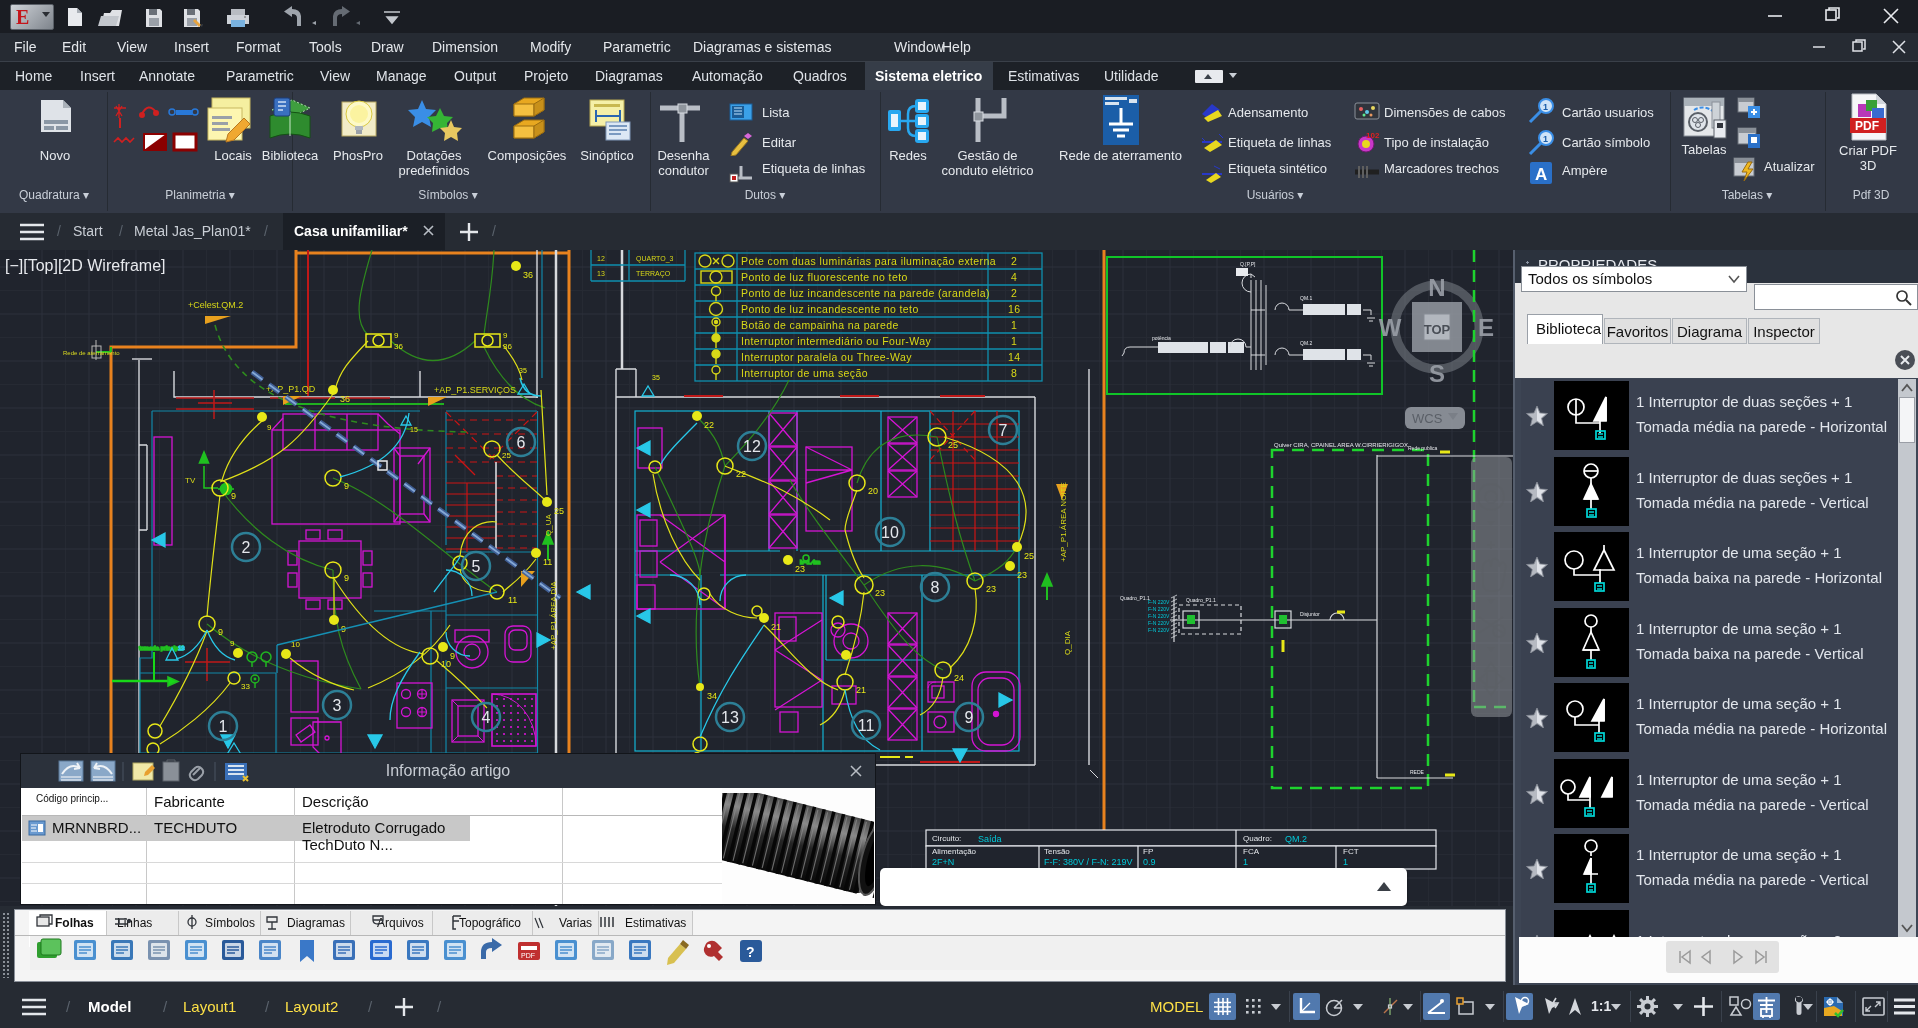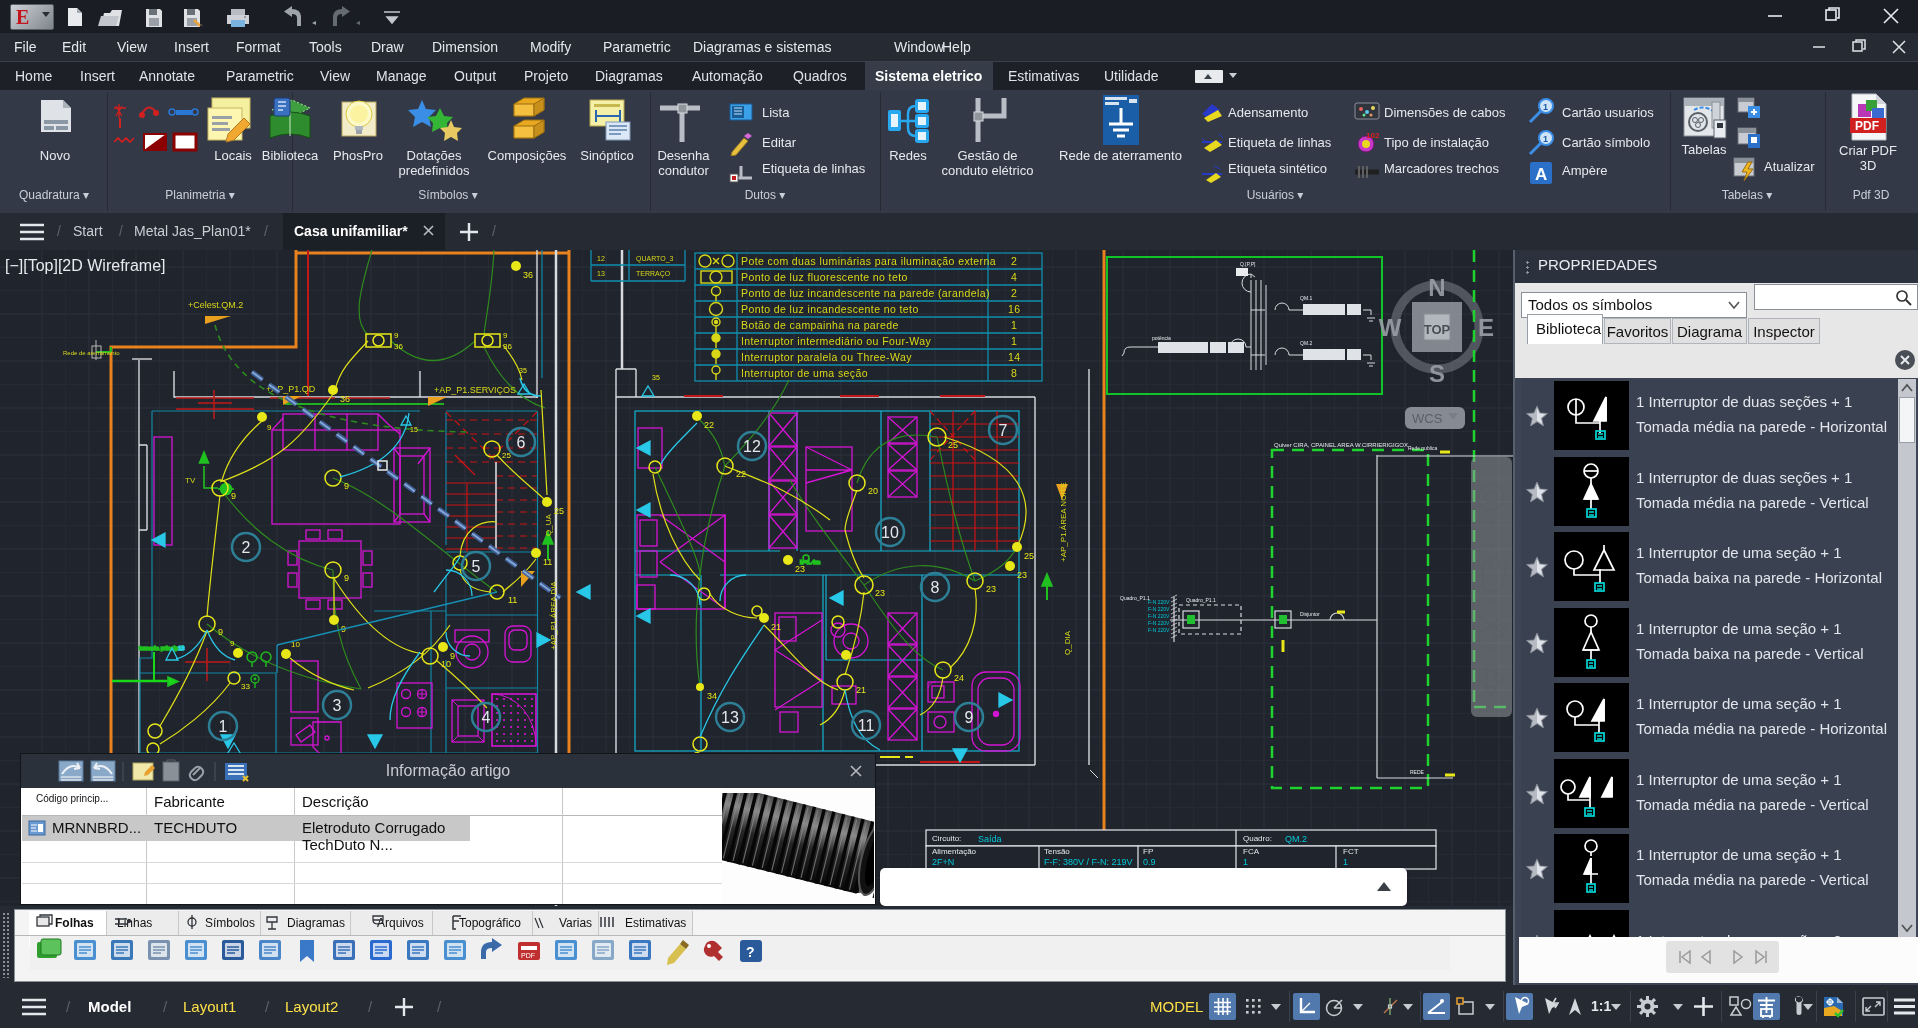--- a/index.html
+++ b/index.html
@@ -1267,21 +1267,21 @@
           </g>
         </svg>
   </div>
 </div>
 
 <div class="abs" id="rightpanel">
   <div class="abs" style="left:0;top:0;width:403px;height:33px;background:#2b323d;"></div>
   <div class="abs" style="left:0;top:33px;width:403px;height:95px;background:#e7e7e7;"></div>
   <div class="abs" style="left:10px;top:10px;width:5px;height:16px;background-image:radial-gradient(#8a93a2 1.1px, transparent 1.3px);background-size:5px 5px;"></div>
   <div class="abs" style="left:23px;top:6px;color:#e8ebf0;font-size:15px;">PROPRIEDADES</div>
-  <div class="wbox" style="left:6px;top:42px;width:226px;height:26px;border-color:#8a9098;">
+  <div class="wbox" style="left:6px;top:16px;width:226px;height:26px;border-color:#8a9098;">
     <span style="position:absolute;left:6px;top:3px;font-size:15px;color:#111;">Todos os símbolos</span>
     <svg style="position:absolute;right:6px;top:8px" width="12" height="9" viewBox="0 0 12 9">
           <path d="M1,1 l5,6 5,-6" stroke="#555" stroke-width="1.6" fill="none"></path>
         </svg>
   </div>
   <div class="wbox" style="left:239px;top:34px;width:164px;height:26px;border-color:#8a9098;">
     <svg style="position:absolute;right:5px;top:4px" width="17" height="17" viewBox="0 0 17 17">
           <circle cx="7" cy="7" r="5" stroke="#333" stroke-width="1.7" fill="none"></circle>
           <path d="M11,11 l5,5" stroke="#333" stroke-width="1.9"></path>
         </svg>

